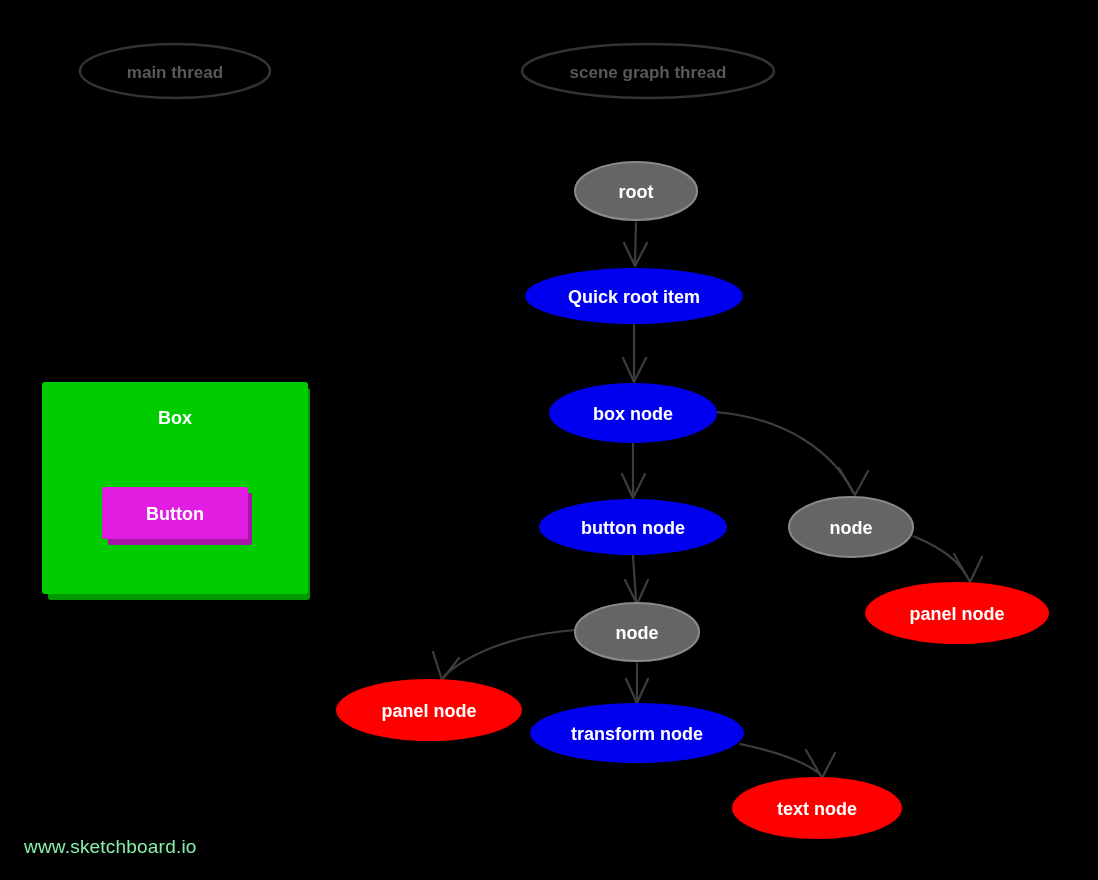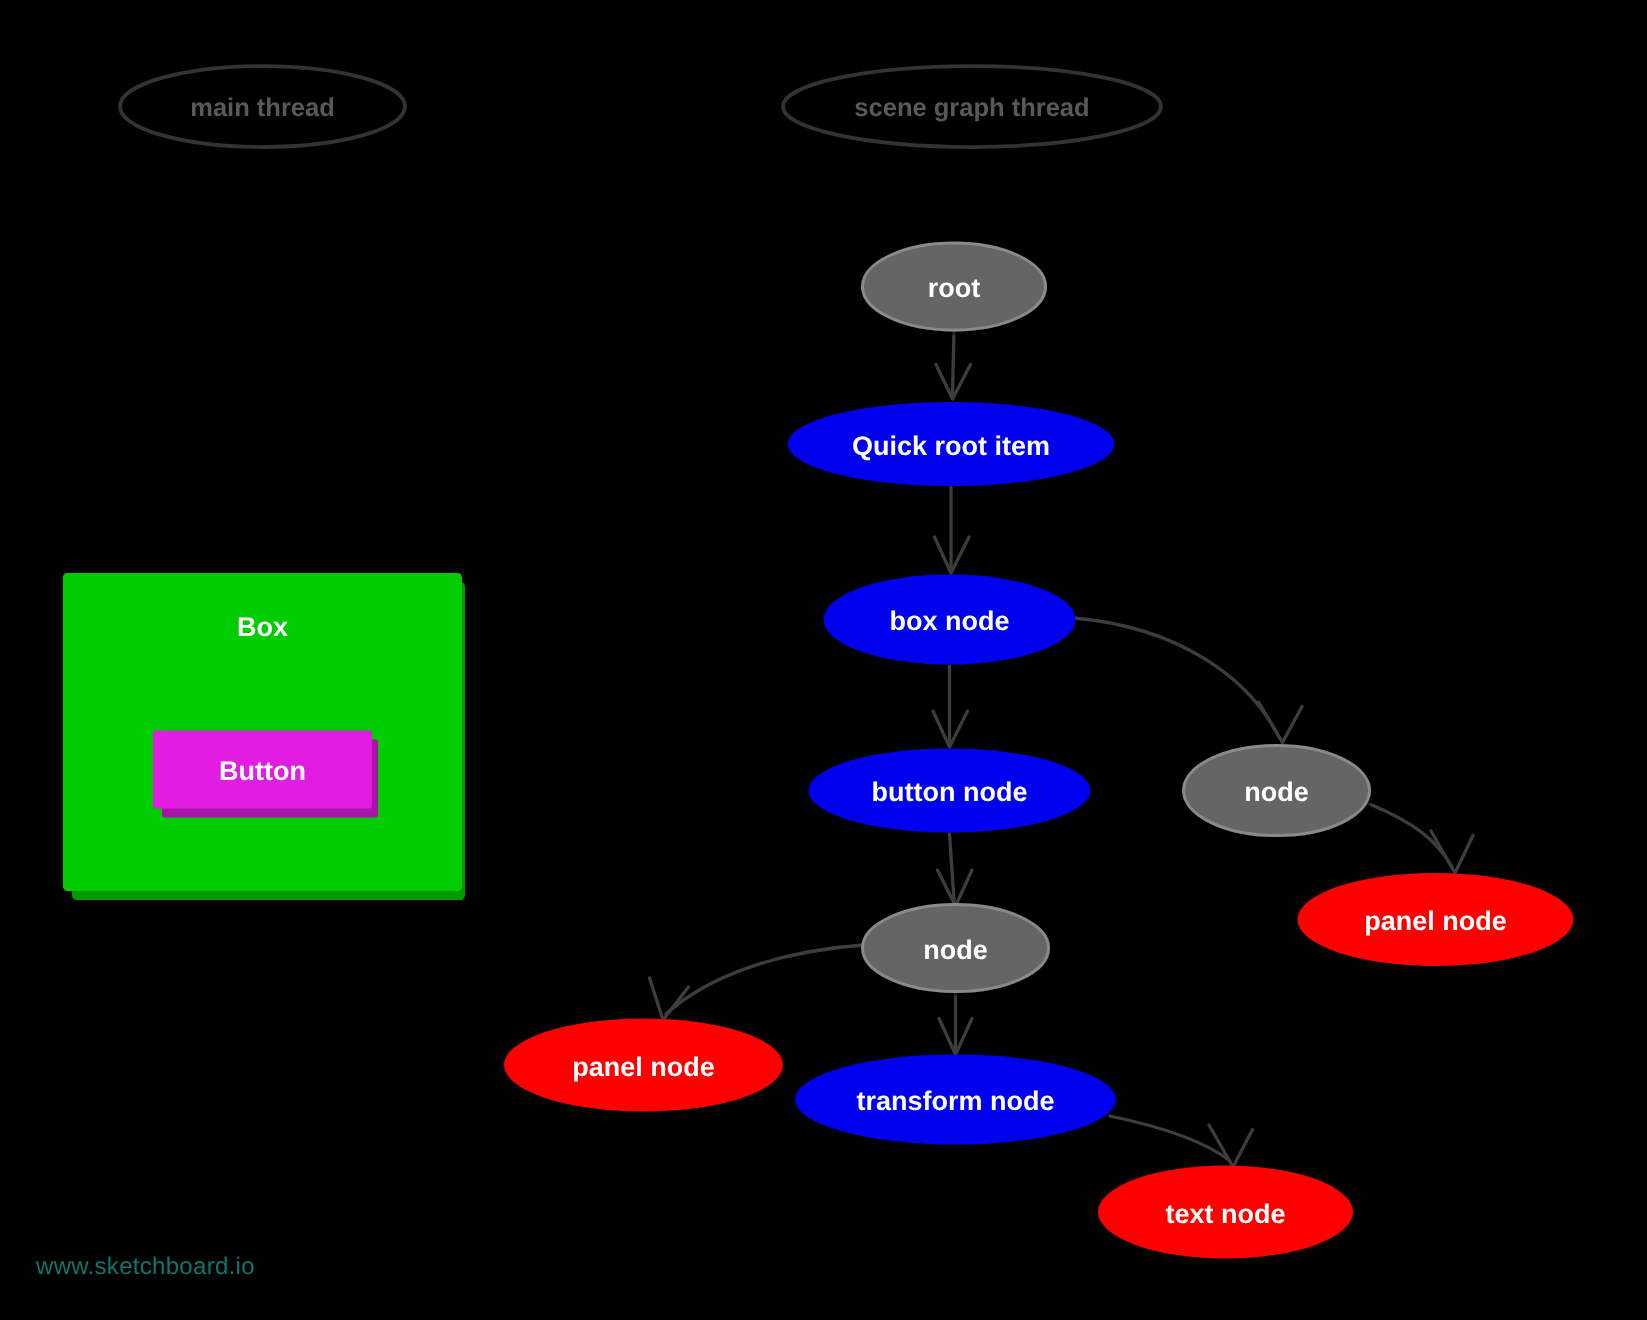--- a/index.html
+++ b/index.html
@@ -52,23 +52,23 @@
     fill: none;
     stroke: #3d3d3d;
     stroke-width: 2.2;
     stroke-linecap: round;
     stroke-linejoin: round;
   }
   .watermark {
     position: absolute;
     left: 24px;
     top: 836px;
-    color: #0f766e;
-    font-family: "Liberation Sans", sans-serif;
-    font-size: 16px;
+    color: #86efac;
+    font-family: "Liberation Sans", sans-serif;
+    font-size: 19px;
     letter-spacing: 0.2px;
     white-space: nowrap;
   }
 </style>
 </head>
 <body>
 
 <div id="canvas">
 
   <svg id="diagram-svg" viewBox="0 0 1098 880">

